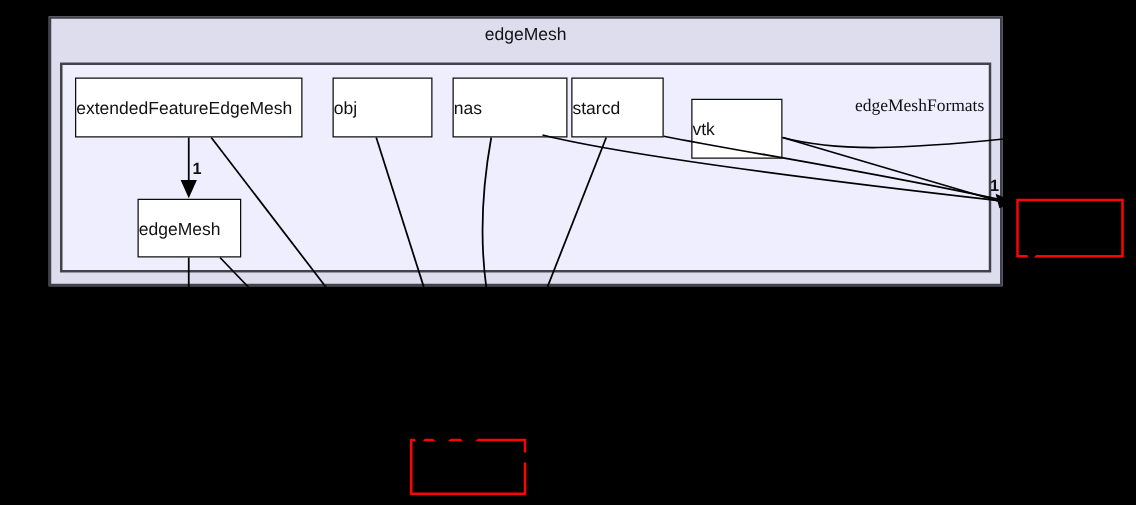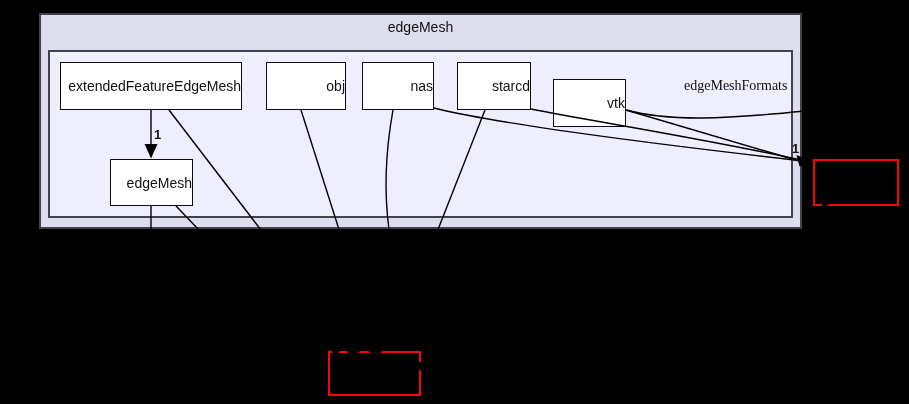--- a/index.html
+++ b/index.html
@@ -21,26 +21,26 @@
     font-size:14px;color:var(--text,#111);
   }
   .inner-label{
     position:absolute;left:661px;top:78px;font-size:14px;color:var(--text,#111);
     white-space:nowrap;
     font-family:Liberation Serif, serif;
   }
   .node{
     position:absolute;box-sizing:border-box;background:var(--node_fill,#fff);
     border:1.5px solid var(--node_border,#0c0c0c);
-    display:flex;align-items:center;justify-content:flex-end;
+    display:flex;align-items:center;justify-content:flex-start;
     font-size:14px;color:var(--text,#111);white-space:nowrap;
   }
   .node.extfeat{left:37px;top:62px;width:182px;height:48px;}
   .node.obj{left:243px;top:62px;width:80px;height:48px;}
-  .node.nas{left:339px;top:62px;width:72px;height:48px;}
+  .node.nas{left:339px;top:62px;width:92px;height:48px;}
   .node.starcd{left:434px;top:62px;width:74px;height:48px;}
   .node.vtk{left:530px;top:79px;width:73px;height:48px;}
   .node.edgemesh{left:87px;top:159px;width:83px;height:47px;}
   .ext-box{
     position:absolute;box-sizing:border-box;background:transparent;
     border:2px solid var(--red,#fb0404);
   }
   .ext-box.right{left:790px;top:159px;width:86px;height:47px;}
   .ext-box.bottom{left:305px;top:351px;width:93px;height:45px;}
   .edge-label{

